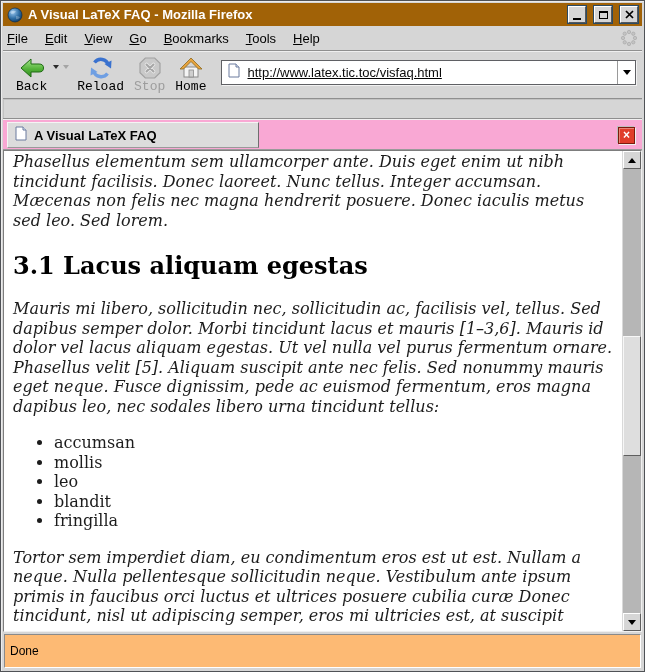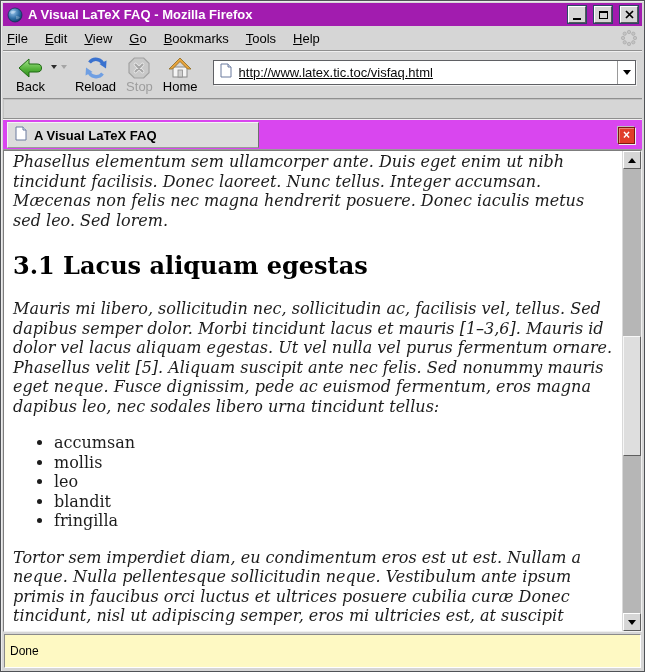--- a/index.html
+++ b/index.html
@@ -11,21 +11,21 @@
     background:#d6d6d6;
     border:1px solid #4f5256;
     box-shadow: inset 1px 1px 0 #ececec;
     padding:2px;
     display:flex; flex-direction:column;
   }
 
   
   .titlebar {
     flex:0 0 23px;
-    background:#a21caf;
+    background:#a16207;
     display:flex; align-items:center;
     padding:0 4px; gap:5px;
   }
   .app-icon { width:16px; height:16px; flex:0 0 16px; }
   .title-text {
     flex:1; color:#ffffff; font-weight:bold; font-size:13px;
     white-space:nowrap; overflow:hidden;
   }
   .win-btn {
     width:18px; height:17px; margin-left:3px;
@@ -55,21 +55,21 @@
     display:flex; align-items:center;
     padding:1px 6px 2px 8px;
     border-bottom:1px solid #8f8f8f;
     box-shadow: 0 1px 0 #efefef;
   }
   .tb-btn {
     display:flex; flex-direction:column; align-items:center; justify-content:flex-end;
     height:44px; padding:1px 4px; background:transparent; border:1px solid transparent;
   }
   .tb-btn .tb-icon { height:25px; display:flex; align-items:center; }
-  .tb-label { font-size:13px; color:#000; line-height:14px; }
+  .tb-label { font-size:13px; color:#000; line-height:14px;font-family:Liberation Mono, monospace; }
   .tb-btn.disabled .tb-label { color:#9d9d9d; }
   .dd-caret {
     width:0; height:0; margin:0 3px 14px 1px;
     border-left:3px solid transparent; border-right:3px solid transparent;
     border-top:4px solid #2b2b2b;
   }
   .dd-caret.disabled { border-top-color:#a5a5a5; }
 
   .urlbar {
     flex:1; height:25px; margin-left:10px; margin-bottom:4px;
@@ -102,21 +102,21 @@
   .bookmarks-strip {
     flex:0 0 20px;
     background:#d6d6d6;
     border-bottom:1px solid #8f8f8f;
     box-shadow: inset 1px 1px 0 #c2c2c2, 0 1px 0 #efefef;
   }
 
   
   .tabbar {
     flex:0 0 31px;
-    background:#d946ef;
+    background:#f9a8d4;
     border-bottom:1px solid #9a9a9a;
     display:flex; align-items:stretch;
     padding:3px 4px 1px 4px;
     box-shadow: inset 0 1px 0 #f0f0f0;
   }
   .tab {
     width:252px;
     background:#dcdcdc;
     border:1px solid; border-color:#f4f4f4 #6f6f6f #9a9a9a #f4f4f4;
     display:flex; align-items:center; gap:7px;
@@ -178,21 +178,21 @@
 
   
   .statusbar {
     flex:0 0 23px;
     display:flex; align-items:center;
     padding:2px 1px 1px 1px;
   }
   .status-panel {
     flex:1; height:18px;
     border:1px solid; border-color:#8a8a8a #ffffff #ffffff #8a8a8a;
-    background:#fef9c3;
+    background:#fdba74;
     font-size:12px; color:#000;
     display:flex; align-items:center; padding:16px 5px;
   }
 </style>
 </head>
 <body>
 
 <div class="window">
 
   <div class="titlebar">

